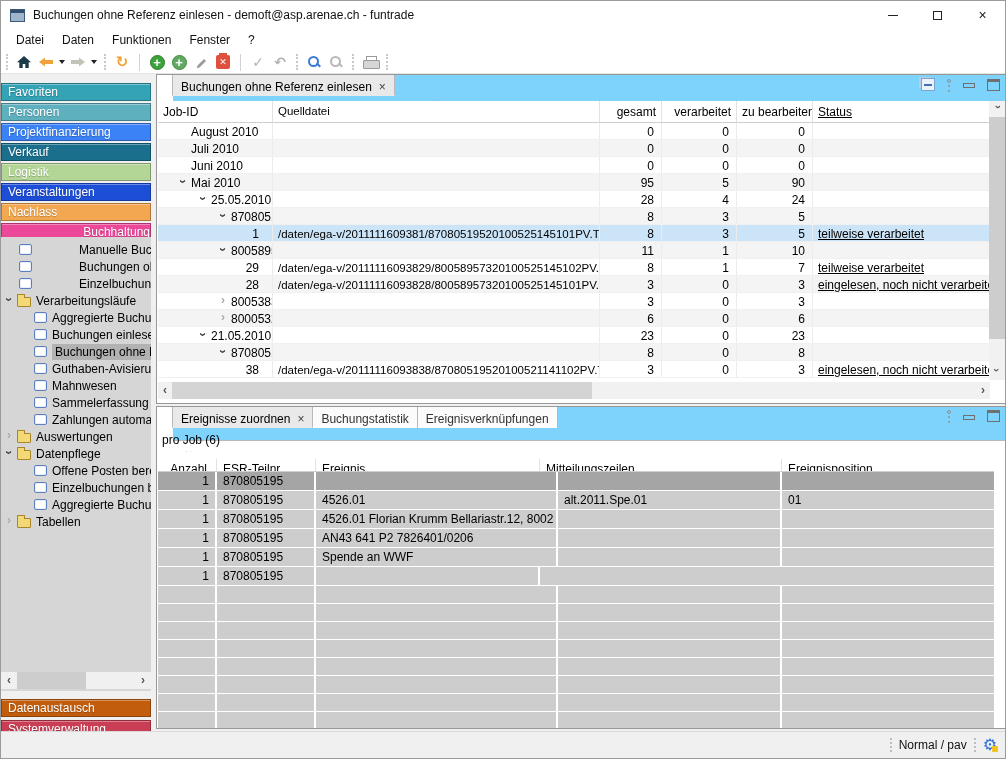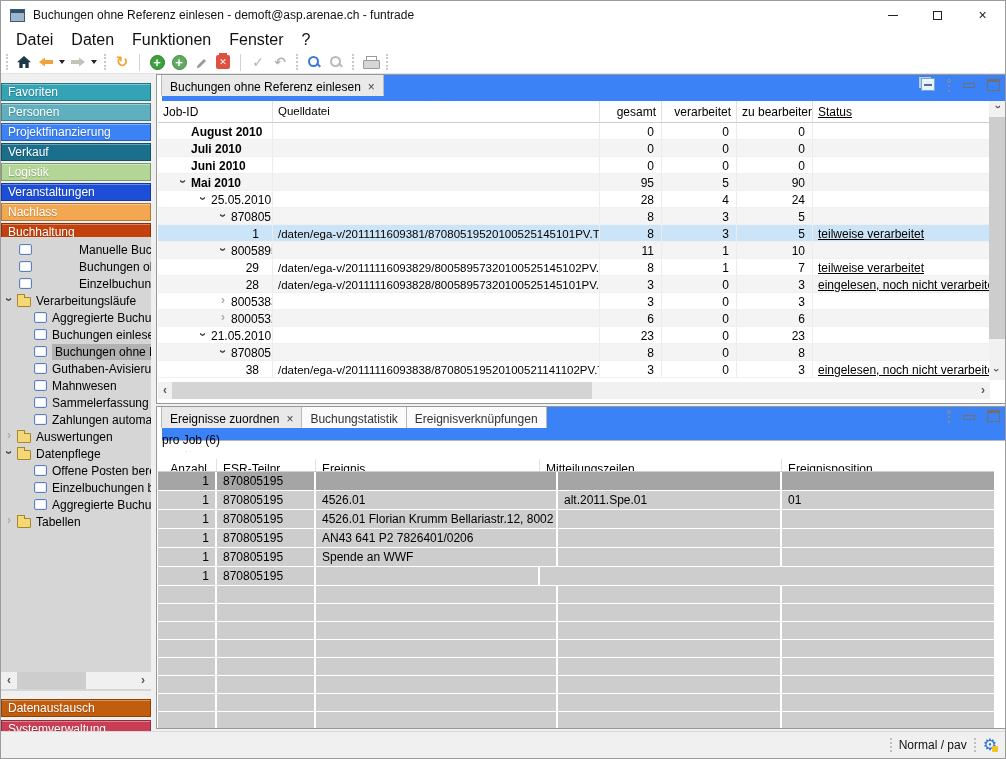--- a/index.html
+++ b/index.html
@@ -11,21 +11,21 @@
   .app-icon { width:15px; height:13px; margin-left:9px; border:1px solid #3b5a78; background:#9db6cc; position:relative; flex:none; }
   .app-icon::before { content:""; position:absolute; left:0; top:0; right:0; height:3px; background:#30506e; }
   .title-text { margin-left:8px; font-size:12px; color:#111; white-space:nowrap; }
   .win-controls { position:absolute; right:0; top:0; height:28px; display:flex; }
   .win-btn { width:45px; height:28px; display:flex; align-items:center; justify-content:center; color:#222; font-size:14px; }
   .glyph-min { width:10px; border-top:1px solid #222; display:inline-block; }
   .glyph-max { width:9px; height:9px; border:1px solid #222; display:inline-block; }
 
   
   .menubar { position:absolute; left:0; top:28px; width:100%; height:22px; background:#fff; display:flex; align-items:center; padding-left:6px; }
-  .menu-item { font-size:16px; color:#111; padding:3px 9px; }
+  .menu-item { font-size:12px; color:#111; padding:3px 9px; }
 
   
   .toolbar { position:absolute; left:0; top:50px; width:100%; height:23px; background:#fff; display:flex; align-items:center; border-bottom:1px solid #e4e4e4; }
   .tsep { height:16px; border-left:2px dotted #c9c9c9; margin:0 5px; }
   .tsep-solid { height:17px; border-left:1px solid #d2d2d2; margin:0 6px; }
   .tbtn { display:flex; align-items:center; justify-content:center; min-width:20px; height:20px; margin:0 1px; }
   .caret { width:0; height:0; border-left:3px solid transparent; border-right:3px solid transparent; border-top:4px solid #222; margin:0 2px; }
   .glyph-refresh { color:#f2a233; font-size:15px; font-weight:bold; }
   .circle-btn { width:15px; height:15px; border-radius:50%; color:#fff; font-size:13px; line-height:13px; font-weight:bold; text-align:center; }
   .circle-add { background:#3ca23c; border:1px solid #2c7f2c; }
@@ -61,21 +61,21 @@
   .side-hscroll { position:absolute; left:0; top:598px; width:150px; height:17px; background:#f0f0f0; }
   .side-hscroll .thumb { position:absolute; left:16px; top:0; width:69px; height:17px; background:#cdcdcd; }
   .sb-arrow { position:absolute; top:0; width:16px; height:17px; color:#555; font-size:12px; font-weight:bold; text-align:center; line-height:16px; }
 
   
   .main-area { position:absolute; left:155px; top:0; width:851px; height:659px; }
   .panel { position:absolute; left:0; width:851px; background:#fff; border:1px solid #989898; }
   .panel-top { top:0; height:330px; }
   .panel-bottom { top:332px; height:323px; }
 
-  .tabbar { position:absolute; left:5px; top:0; right:0; height:34px; background:#3b82f6; border-bottom:1px solid #b9b9b9; display:flex; }
+  .tabbar { position:absolute; left:16px; top:0; right:0; height:34px; background:#7dd3fc; border-bottom:1px solid #b9b9b9; display:flex; }
   .tab { height:21px; font-size:12px; padding:3px 8px 0 8px; display:flex; align-items:center; gap:7px; border-right:1px solid #b9b9b9; white-space:nowrap; }
   .tab.active { background:#e9e9e9; border-bottom:1px solid #e9e9e9; border-left:1px solid #b9b9b9; margin-left:-1px; }
   .tab.inactive { background:#fbfbfb; color:#333; }
   .tab-close { color:#444; font-size:12px; line-height:10px; }
   .tab-icons { position:absolute; right:6px; top:3px; display:flex; align-items:center; gap:12px; }
   .kebab { width:4px; height:4px; border:1px solid #8f8f8f; border-radius:50%; box-shadow:0 5px 0 -1px #8f8f8f, 0 10px 0 -1px #8f8f8f; margin-top:-8px; }
   .ico-min { width:12px; height:5px; border:1px solid #6f6f6f; margin-top:2px; }
   .ico-max { width:13px; height:12px; border:1px solid #6f6f6f; border-top:3px solid #6f6f6f; }
   .ico-winminus { width:14px; height:13px; border:1px solid #7da3d0; background:#eaf2fc; position:relative; box-shadow:-3px -2px 0 -1px #b9cfe8; }
   .ico-winminus::before { content:""; position:absolute; left:2px; top:5px; width:8px; height:2px; background:#4472b0; }
@@ -86,21 +86,21 @@
   .grid { position:absolute; overflow:hidden; background:#fff; }
   .thead { display:flex; height:22px; border-bottom:1px solid #cfcfcf; background:#fff; }
   .th { font-size:12px; color:#000; padding:4px 5px 0 5px; border-right:1px solid #e2e2e2; white-space:nowrap; overflow:hidden; }
   .th.num { text-align:right; }
   .trow { display:flex; height:17px; border-bottom:1px solid #f0f0f0; }
   .trow:nth-child(odd) { background:#f4f4f4; }
   .trow.sel { background:#cce4f7; }
   .c { font-size:12px; padding:1px 5px 0 5px; border-right:1px solid #ececec; white-space:nowrap; overflow:hidden; display:flex; align-items:center; }
   .c.num { justify-content:flex-end; padding-right:7px; }
   .col-job { width:115px; } .col-src { width:327px; font-size:11.5px; } .col-g { width:62px; } .col-v { width:75px; } .col-z { width:76px; } .col-st { flex:1; font-size:12px; border-right:none;text-decoration:underline; }
-  .c.lvl1 { padding-left:20px;font-weight:bold; } .c.lvl2 { padding-left:40px; } .c.lvl3 { padding-left:60px; }
+  .c.lvl1 { padding-left:20px; } .c.lvl2 { padding-left:40px; } .c.lvl3 { padding-left:60px; }
   .c .numval { width:96px; text-align:right; }
 
   
   .vscroll { position:absolute; right:1px; top:26px; width:16px; height:279px; background:#f1f1f1; }
   .vscroll .thumb { position:absolute; left:0; top:16px; width:16px; height:222px; background:#cdcdcd; }
   .varrow { position:absolute; left:0; width:16px; height:16px; color:#555; font-size:11px; font-weight:bold; text-align:center; }
   .varrow span { display:inline-block; transform:rotate(-90deg); } .varrow.down span { transform:rotate(90deg); }
   .hscroll { position:absolute; left:1px; bottom:4px; height:17px; background:#f1f1f1; }
   .hscroll .thumb { position:absolute; left:14px; top:0; width:420px; height:17px; background:#d4d4d4; }
   .harrow { position:absolute; top:0; width:14px; height:17px; color:#555; font-size:12px; font-weight:bold; text-align:center; line-height:16px; }
@@ -212,21 +212,21 @@
   <div class="content">
 
     <div class="sidebar">
       <div class="cat-btn" style="top: 3px; background-color: rgb(51, 163, 181);">Favoriten</div>
       <div class="cat-btn" style="top: 23px; background-color: rgb(95, 176, 191);">Personen</div>
       <div class="cat-btn" style="top: 43px; background-color: #3b82f6;">Projektfinanzierung</div>
       <div class="cat-btn" style="top: 63px; background-color: rgb(26, 111, 141);">Verkauf</div>
       <div class="cat-btn" style="top: 83px; background-color: rgb(179, 213, 150);">Logistik</div>
       <div class="cat-btn" style="top: 103px; background-color: #1d4ed8;">Veranstaltungen</div>
       <div class="cat-btn" style="top: 123px; background-color: rgb(242, 167, 80);">Nachlass</div>
-      <div class="cat-btn" style="top: 143px; background-color: #c2410c;">Buchhaltung</div>
+      <div class="cat-btn" style="top: 143px; background-color: #ec4899; text-align: right;">Buchhaltung</div>
 
       <div class="tree">
         <div class="titem t-doc1">
             <span class="doc-icon"></span>
             <span class="tlabel">Manuelle Buchungen</span>
           </div>
         <div class="titem t-doc1">
             <span class="doc-icon"></span>
             <span class="tlabel">Buchungen ohne Refe</span>
           </div>

